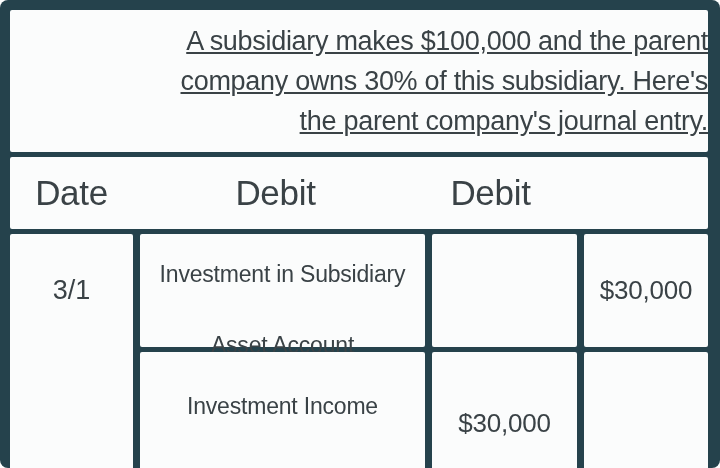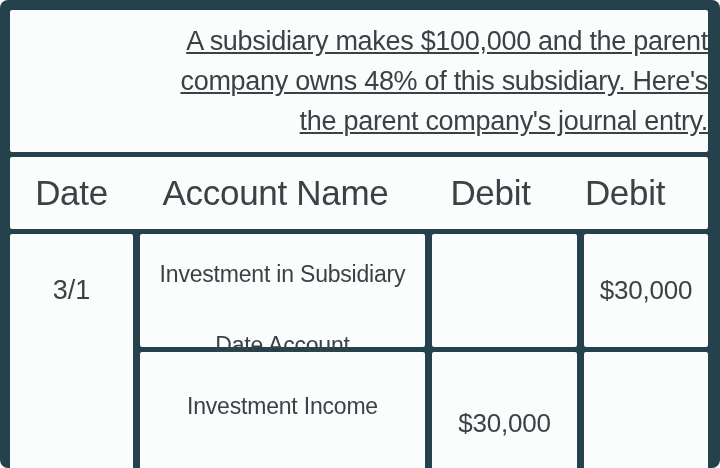--- a/index.html
+++ b/index.html
@@ -91,40 +91,39 @@
     white-space: nowrap;
   }
 </style>
 </head>
 <body>
 
 <div class="card">
 
   <div class="panel intro">
     <div class="line">A subsidiary makes $100,000 and the parent</div>
-    <div class="line">company owns 48% of this subsidiary. Here's</div>
+    <div class="line">company owns 30% of this subsidiary. Here's</div>
     <div class="line">the parent company's journal entry.</div>
   </div>
 
   <div class="panel header-band">
     <div class="header-cell">Date</div>
-    <div class="header-cell">Account Name</div>
     <div class="header-cell">Debit</div>
     <div class="header-cell">Debit</div>
   </div>
 
   <div class="body-grid">
 
     <div class="panel cell date-cell">
       <div class="date-inner">3/1</div>
     </div>
 
     <div class="panel cell">
       <div class="account-line">Investment in Subsidiary</div>
-      <div class="account-line">Date Account</div>
+      <div class="account-line">Asset Account</div>
     </div>
 
     <div class="panel cell">
       <div class="amount"></div>
     </div>
 
     <div class="panel cell">
       <div class="amount">$30,000</div>
     </div>
 

